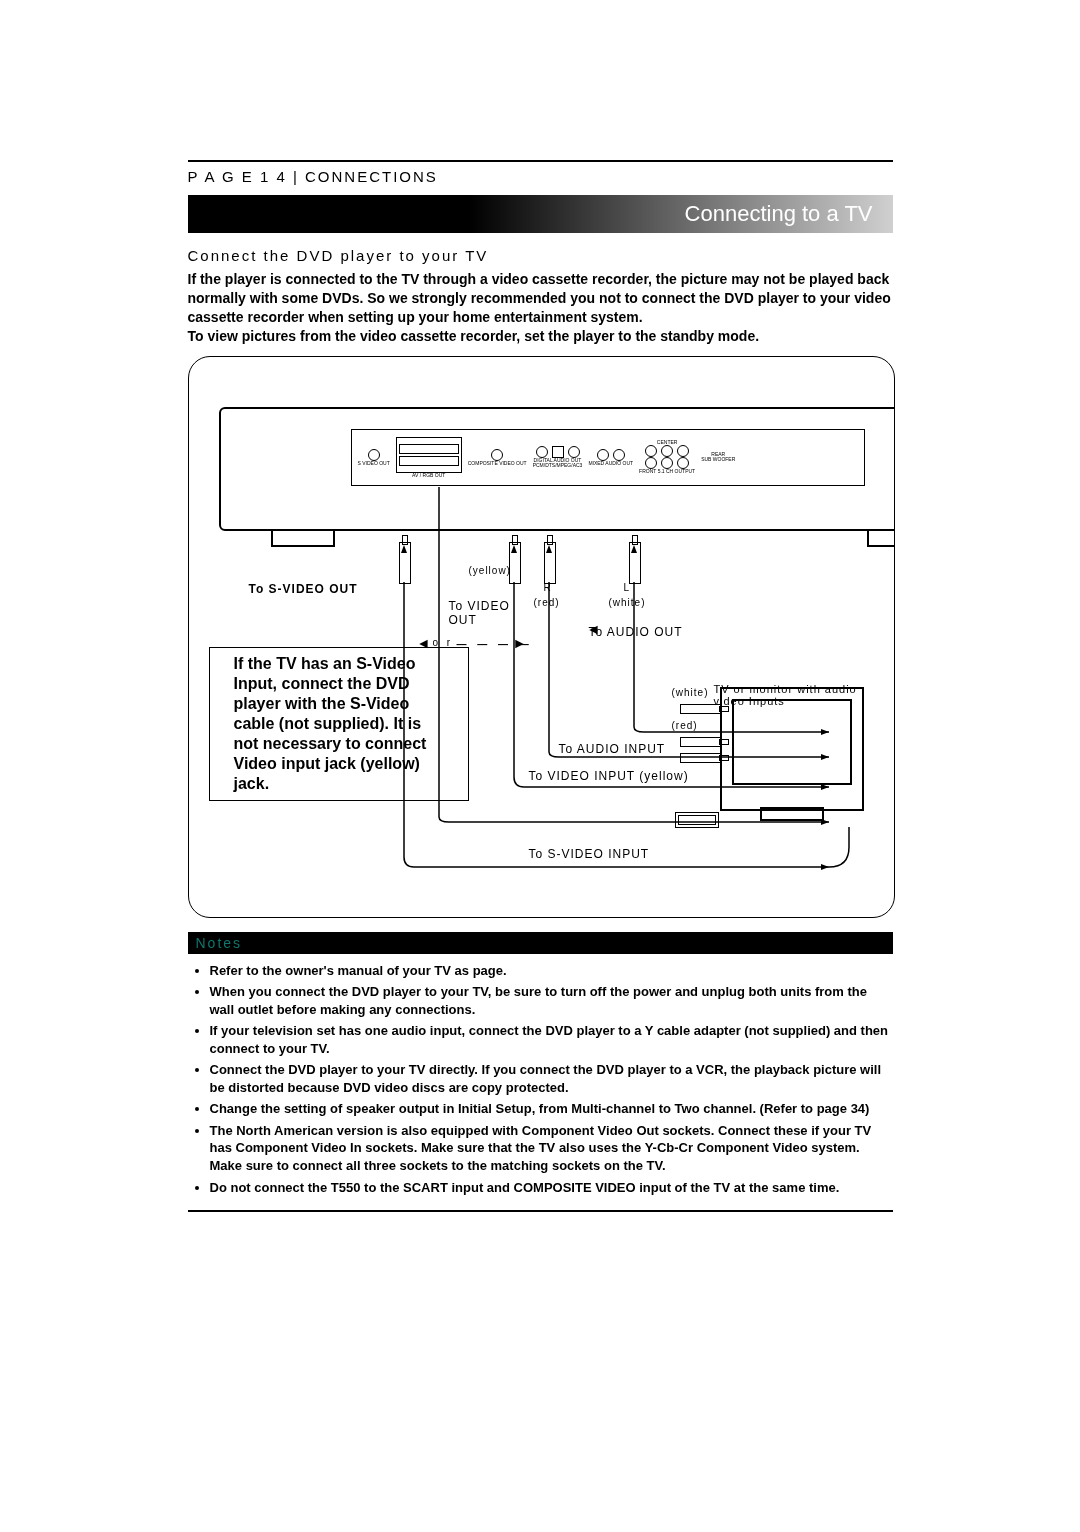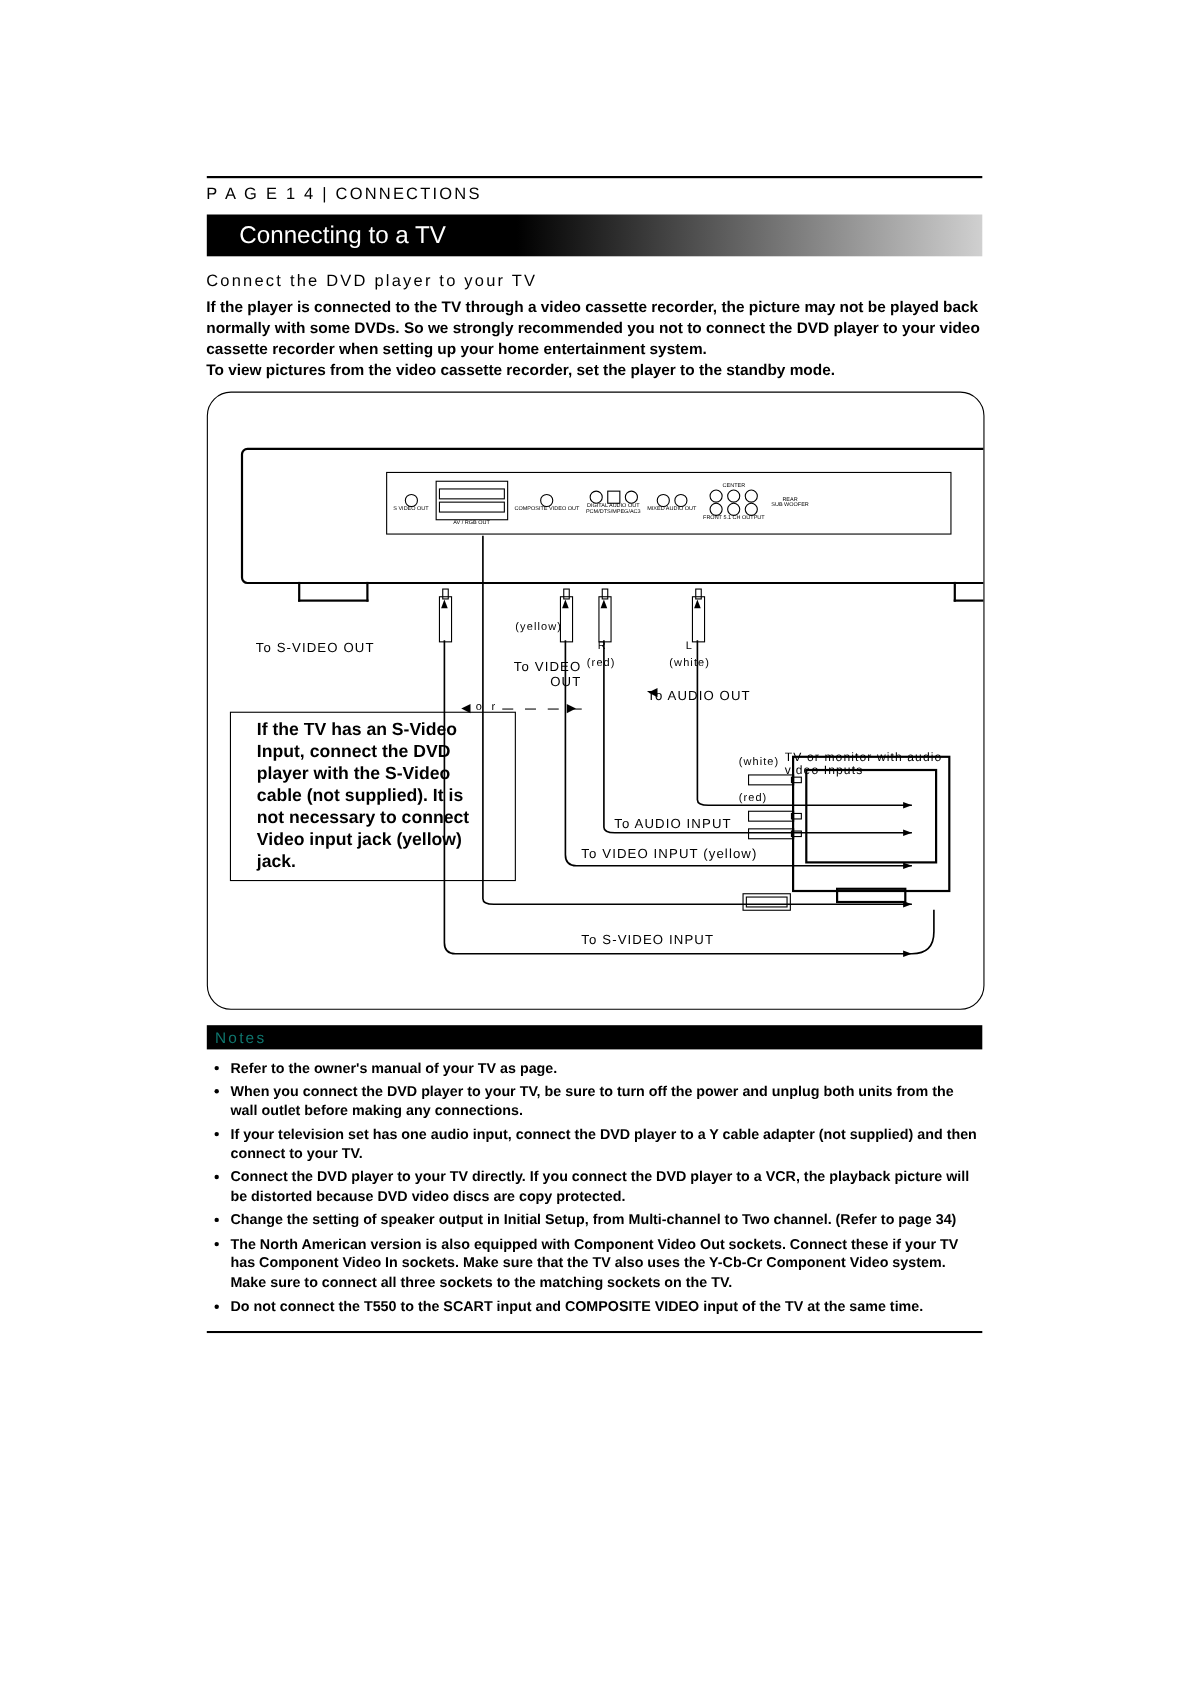--- a/index.html
+++ b/index.html
@@ -19,23 +19,24 @@
     margin-bottom: 6px;
   }
   .page-header {
     font-size: 15px;
     letter-spacing: 2px;
     margin-bottom: 10px;
   }
   .section-title-bar {
     background: linear-gradient(to right, #000 0%, #000 40%, #d0d0d0 100%);
     color: #fff;
-    padding: 6px 30px;
+    padding: 6px 20px;
     font-size: 22px;
     margin-bottom: 14px;
+    text-align: right;
   }
   .sub-heading {
     font-size: 15px;
     letter-spacing: 2px;
     margin-bottom: 6px;
   }
   .intro-text {
     font-size: 14px;
     font-weight: bold;
     line-height: 1.35;
@@ -99,21 +100,20 @@
   }
   .scart-row { height:8px; border:1px solid #000;}
   .port-row { display:flex; gap:4px; }
   .port-group-label { font-size:5px; text-align:center; }
 
   
   .dlabel {
     position: absolute;
     font-size: 12px;
     letter-spacing: 1px;
-    text-align: right;
   }
   .small { font-size: 11px; }
   .tiny { font-size: 10px; }
 
   .svideo-tip-box {
     position: absolute;
     left: 20px;
     top: 290px;
     width: 210px;
     border: 1.5px solid #000;
@@ -268,21 +268,21 @@
         </div>
       </div>
     </div>
 
     <div class="plug" style="left:210px; top:185px;"></div>
     <div class="plug" style="left:320px; top:185px;"></div>
     <div class="plug" style="left:355px; top:185px;"></div>
     <div class="plug" style="left:440px; top:185px;"></div>
 
     <span class="dlabel tiny" style="left:280px; top:208px;">(yellow)</span>
-    <span class="dlabel" style="left:44px; top:225px;">To S-VIDEO OUT</span>
+    <span class="dlabel" style="left:60px; top:225px;font-weight:bold;">To S-VIDEO OUT</span>
     <span class="dlabel tiny" style="left:355px; top:225px;">R</span>
     <span class="dlabel tiny" style="left:435px; top:225px;">L</span>
     <span class="dlabel tiny" style="left:345px; top:240px;">(red)</span>
     <span class="dlabel tiny" style="left:420px; top:240px;">(white)</span>
     <span class="dlabel" style="left:260px; top:242px; width:80px;">To VIDEO OUT</span>
     <span class="dlabel" style="left:400px; top:268px;">To AUDIO OUT</span>
 
     <span class="arrow" style="left:228px; top:278px;">◄</span>
     <span class="dlabel tiny" style="left:244px; top:280px; letter-spacing:3px;">o r</span>
     <span class="dlabel tiny" style="left:268px; top:282px; letter-spacing:4px; font-weight:bold;">— — — —</span>

